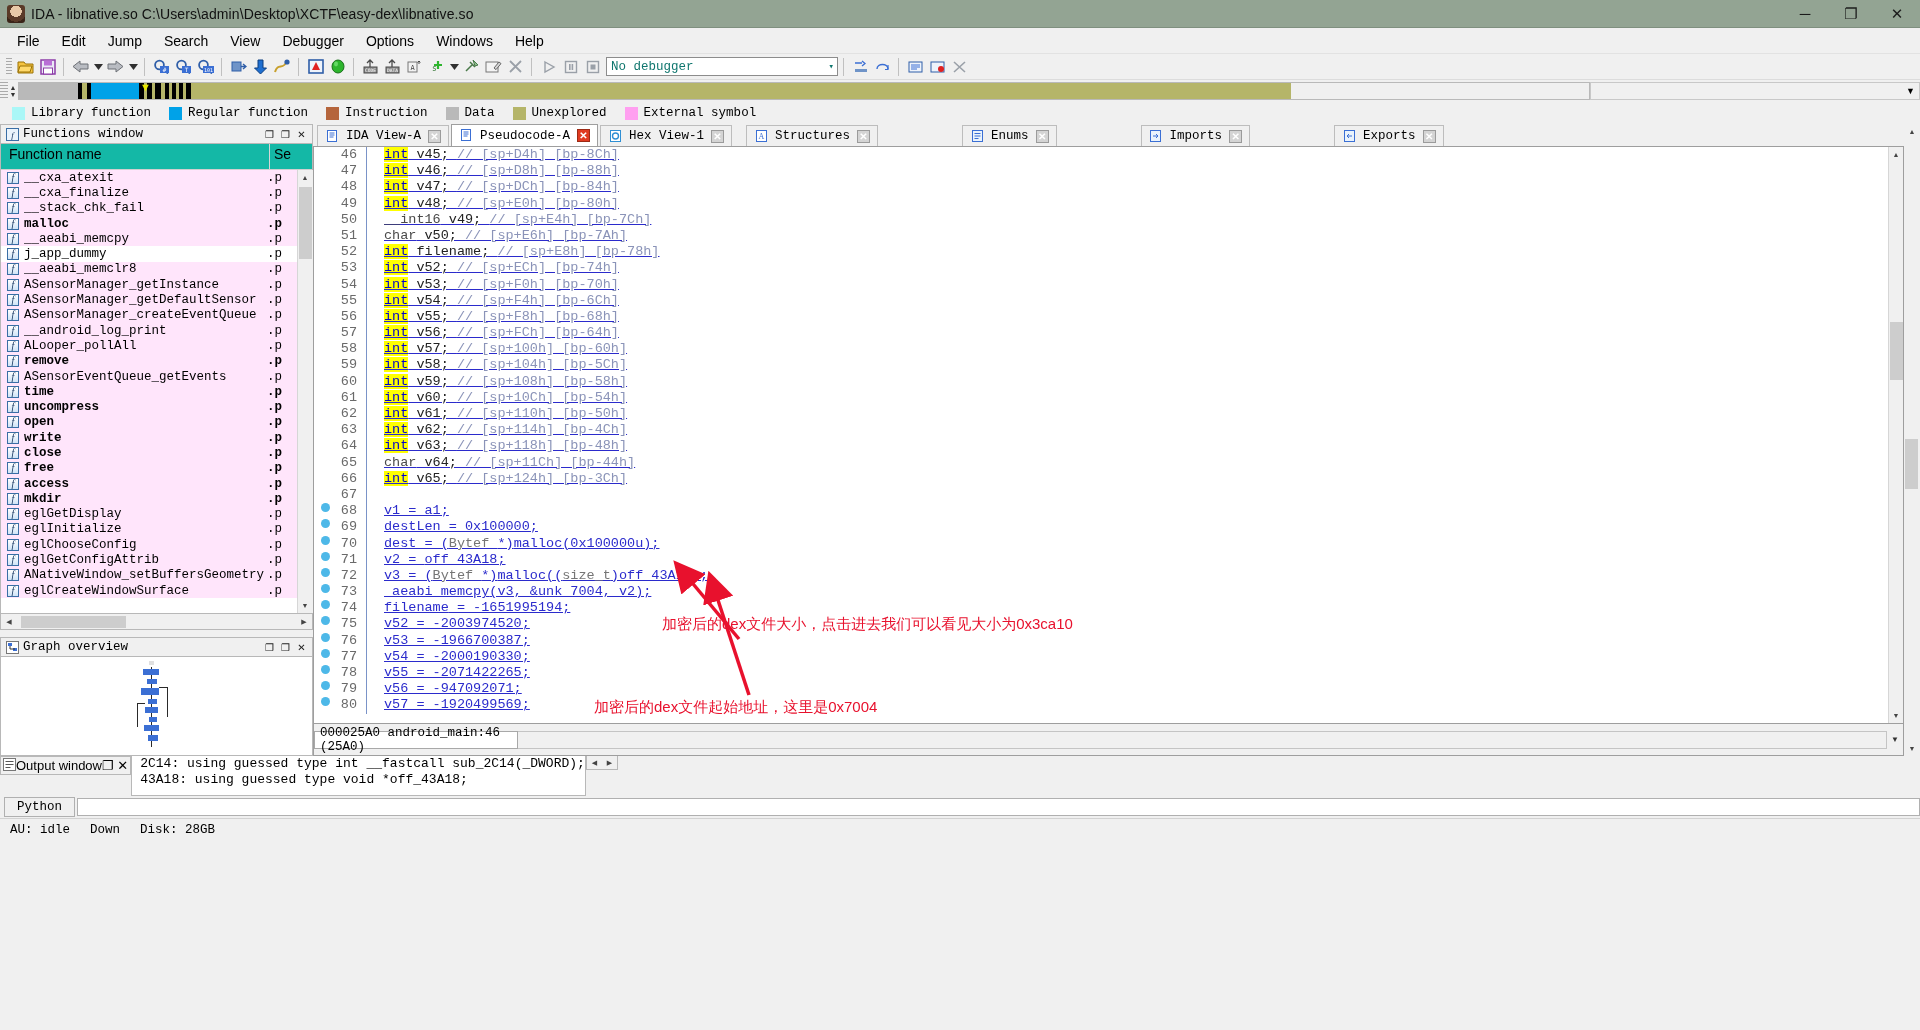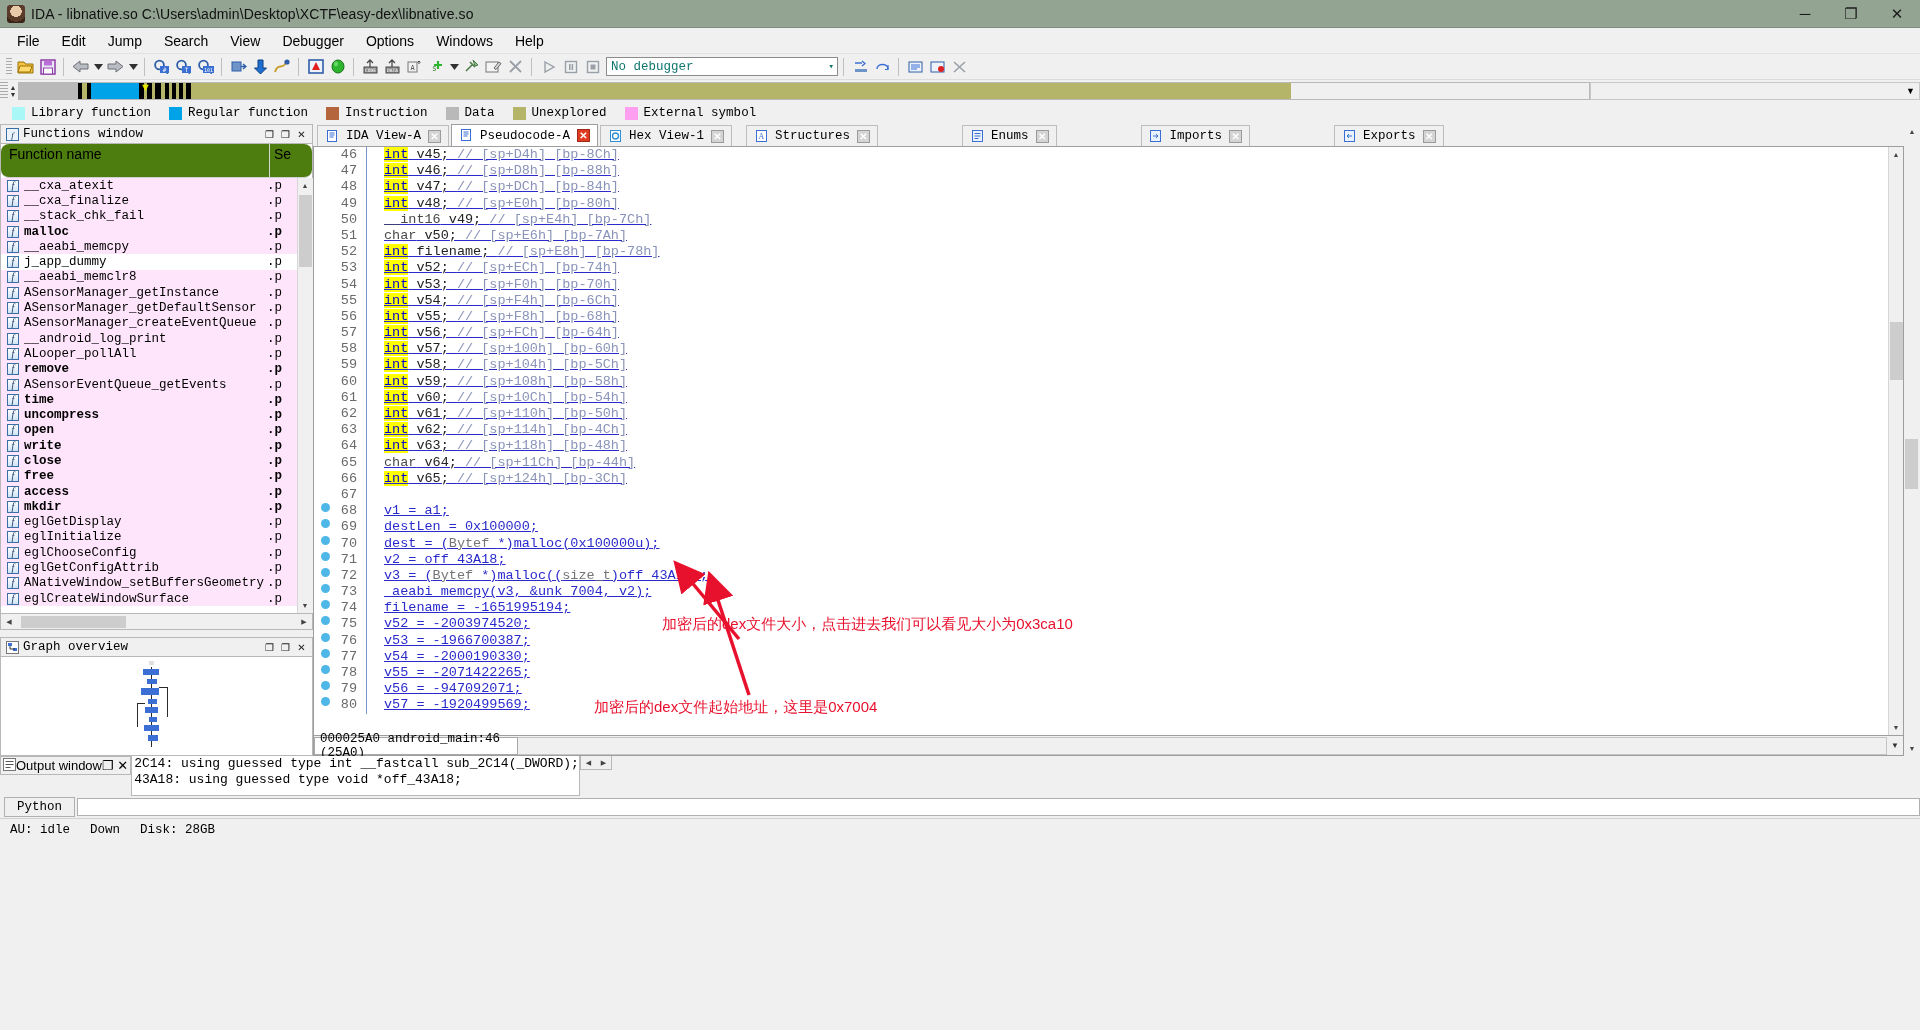--- a/index.html
+++ b/index.html
@@ -78,21 +78,21 @@
     border: 1px solid #b8b8b8; border-bottom: none; padding: 0 2px;
   }
   .panel-head .ph-icon { width: 14px; height: 14px; display: flex; align-items: center; justify-content: center;
     margin: 0 4px 0 2px; }
   .panel-head .ph-title { font-family: "Liberation Mono", monospace; font-size: 12.5px; color: #000; }
   .panel-head .ph-btns { margin-left: auto; display: flex; gap: 5px; padding-right: 3px; }
   .panel-head .ph-btn { width: 11px; height: 11px; display: flex; align-items: center; justify-content: center;
     font-size: 10px; color: #222; }
   
   #funcs-body { flex: 1; border: 1px solid #b8b8b8; background: #fff; display: flex; flex-direction: column; min-height: 0; }
-  #funcs-colhdr { height: 34px; background: #4d7c0f; display: flex; border-bottom: 1px solid #d0d0d0; flex: none; border-radius: 8px; }
+  #funcs-colhdr { height: 26px; background: #14b8a6; display: flex; border-bottom: 1px solid #d0d0d0; flex: none; }
   #funcs-colhdr .ch { font-size: 14px; color: #000; padding: 2px 0 0 8px; }
   #funcs-colhdr .ch.name { flex: 1; }
   #funcs-colhdr .ch.seg { width: 28px; border-left: 1px solid #d6d6d6; padding-left: 4px; }
   #funcs-scroll { flex: 1; display: flex; min-height: 0; }
   #funcs-rows { flex: 1; overflow: hidden; }
   .frow { height: 15.3px; display: flex; align-items: center; background: #ffe5fb; }
   .frow.white { background: #ffffff; }
   .frow .ficon {
     width: 12px; height: 12px; margin-left: 6px; margin-right: 5px;
     border: 1px solid #3a6ea5; background: linear-gradient(#ffffff,#cfe4f7);
@@ -148,39 +148,39 @@
   .t-id { color: #2b2bcc; }
   .t-gray { color: #757575; }
   .t-num { color: #2b2bcc; }
   .t-blk { color: #222; }
   
   .annot { position: absolute; color: #e8112d; font-size: 15px; font-family: "Liberation Sans", sans-serif; white-space: nowrap; }
   .arrow-svg { position: absolute; pointer-events: none; }
   #code-vscroll { width: 15px; background: #f0f0f0; border-left: 1px solid #d6d6d6;
     display: flex; flex-direction: column; align-items: center; }
   #code-status {
-    height: 20px; border: 1px solid #9e9e9e; border-top: none; background: #f0f0f0;
+    height: 32px; border: 1px solid #9e9e9e; border-top: none; background: #f0f0f0;
     display: flex; align-items: center;
   }
   #code-status .sbox { width: 204px; height: 18px; background: #fff; border: 1px solid #a8a8a8;
     font-family: "Liberation Mono", monospace; font-size: 12.5px; display: flex; align-items: center;
     padding-left: 5px; color: #000; }
   #code-status .shrest { flex: 1; height: 18px; border: 1px solid #c4c4c4; border-left: none; }
   #code-status .scaret { width: 16px; text-align: center; font-size: 8px; color: #333; }
   
   #rightrail { width: 16px; background: #f0f0f0; display: flex; flex-direction: column; }
   #rightrail .rr-arrow { height: 15px; display: flex; align-items: center; justify-content: center; font-size: 7px; color: #444; }
   #rightrail .rr-track { flex: 1; position: relative; }
   #rightrail .rr-thumb { position: absolute; left: 1px; width: 13px; background: #cdcdcd; }
   
   #outwin { display: flex; flex-direction: row; }
   #out-head { height: 19px; background: #f0f0f0; display: flex; align-items: center;
     border: 1px solid #b8b8b8; padding: 0 2px; }
   #out-body { height: 40px; background: #fff; border: 1px solid #b8b8b8; border-top: none;
-    font-family: "Liberation Mono", monospace; font-size: 13px; color: #000; overflow: hidden; padding-left: 2px; }
+    font-family: "Liberation Mono", monospace; font-size: 13px; color: #000; overflow: hidden; padding-left: 8px; }
   #out-body .oline { height: 16px; white-space: pre; }
   #out-hscroll { height: 14px; background: #f0f0f0; border: 1px solid #b8b8b8; border-top: none;
     display: flex; align-items: center; }
   #out-hscroll .sb-arrow { width: 15px; text-align: center; font-size: 7px; color: #444; }
   #out-hscroll .sb-track { flex: 1; height: 12px; position: relative; }
   #out-hscroll .sb-thumb { position: absolute; top: 0; left: 0; height: 12px; width: 100%; background: #cdcdcd; }
   #py-bar { height: 22px; background: #f0f0f0; display: flex; align-items: center; padding-left: 4px; }
   #py-bar .py-tab { padding: 2px 12px; background: #f0f0f0; border: 1px solid #b0b0b0;
     font-family: "Liberation Mono", monospace; font-size: 12.5px; }
   #py-bar .py-input { flex: 1; height: 18px; background: #fff; border: 1px solid #b0b0b0; margin-left: 2px; }

